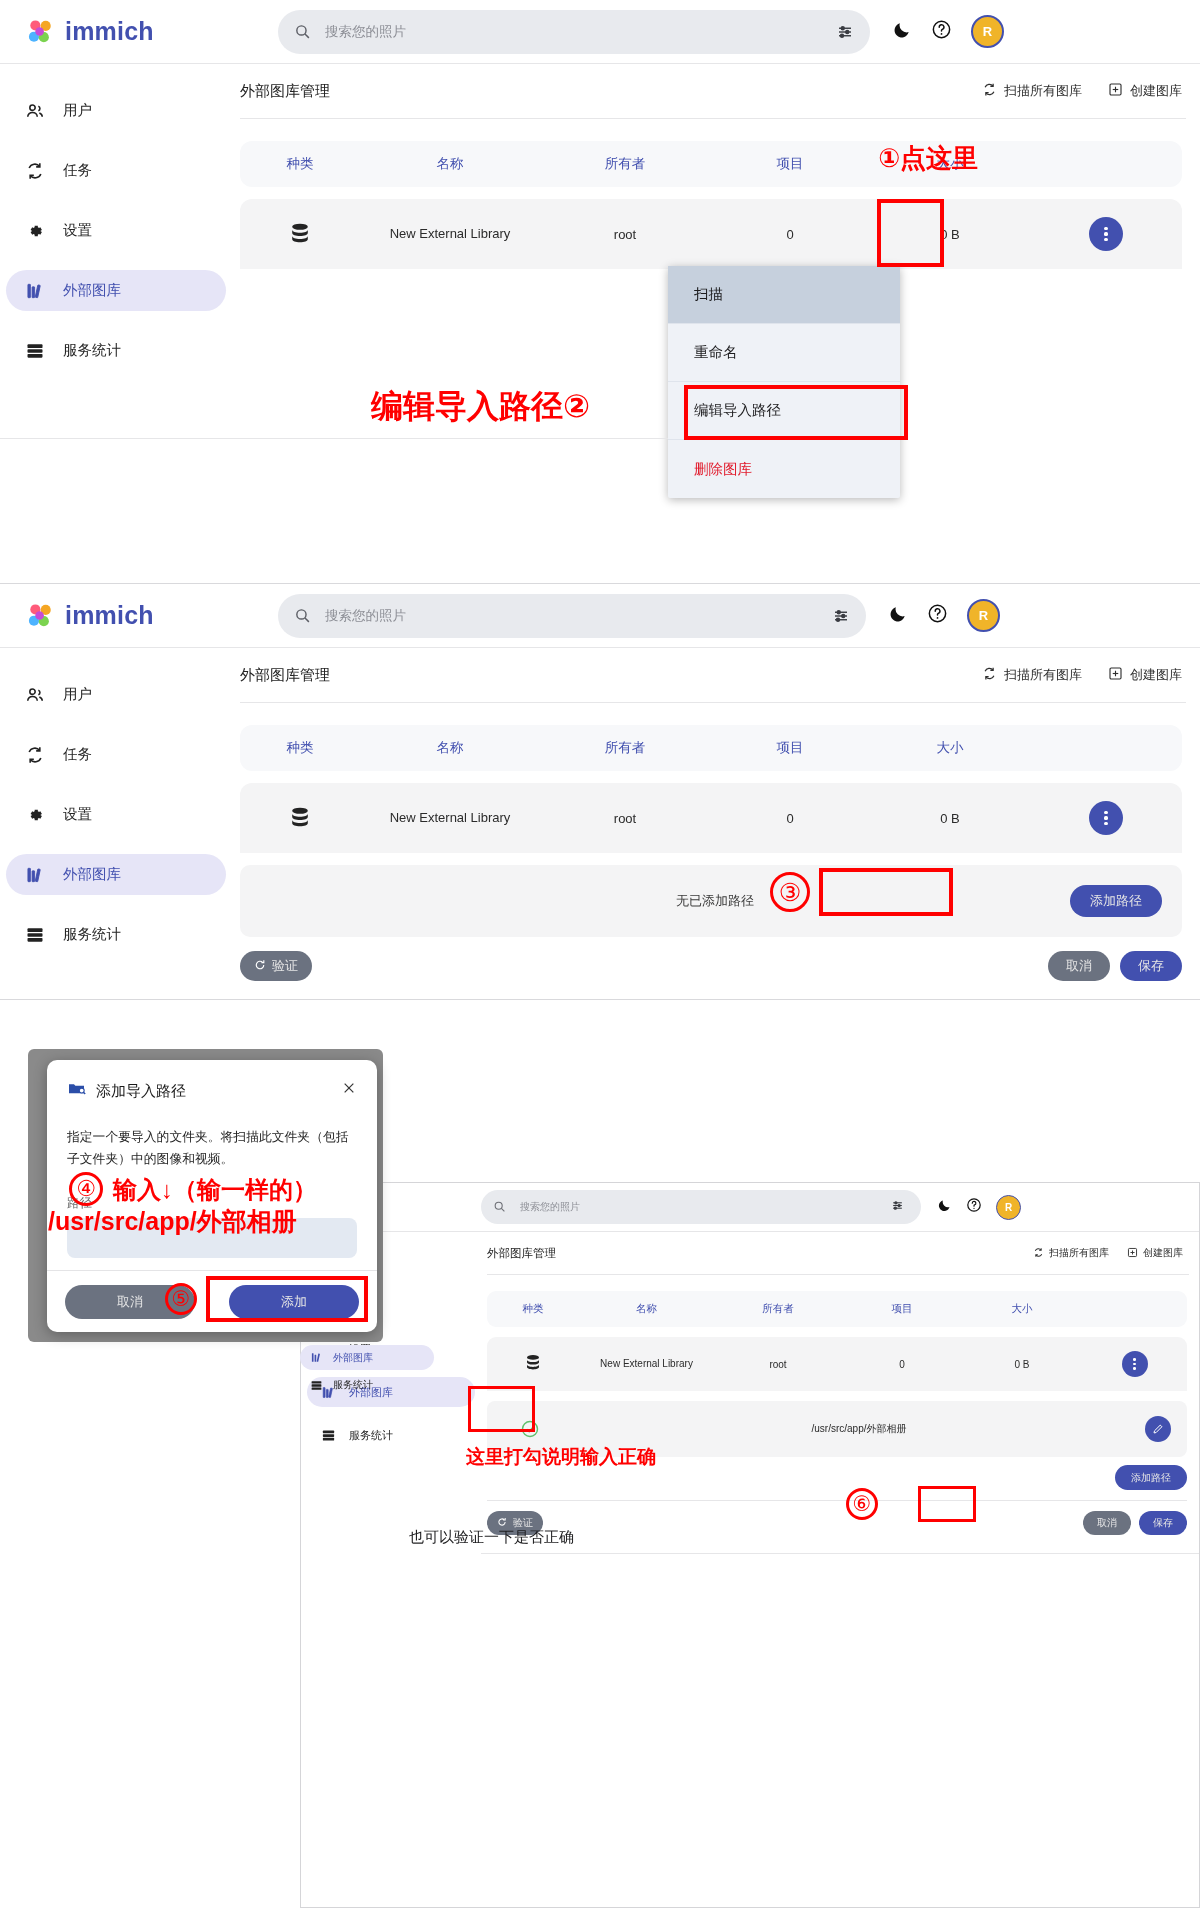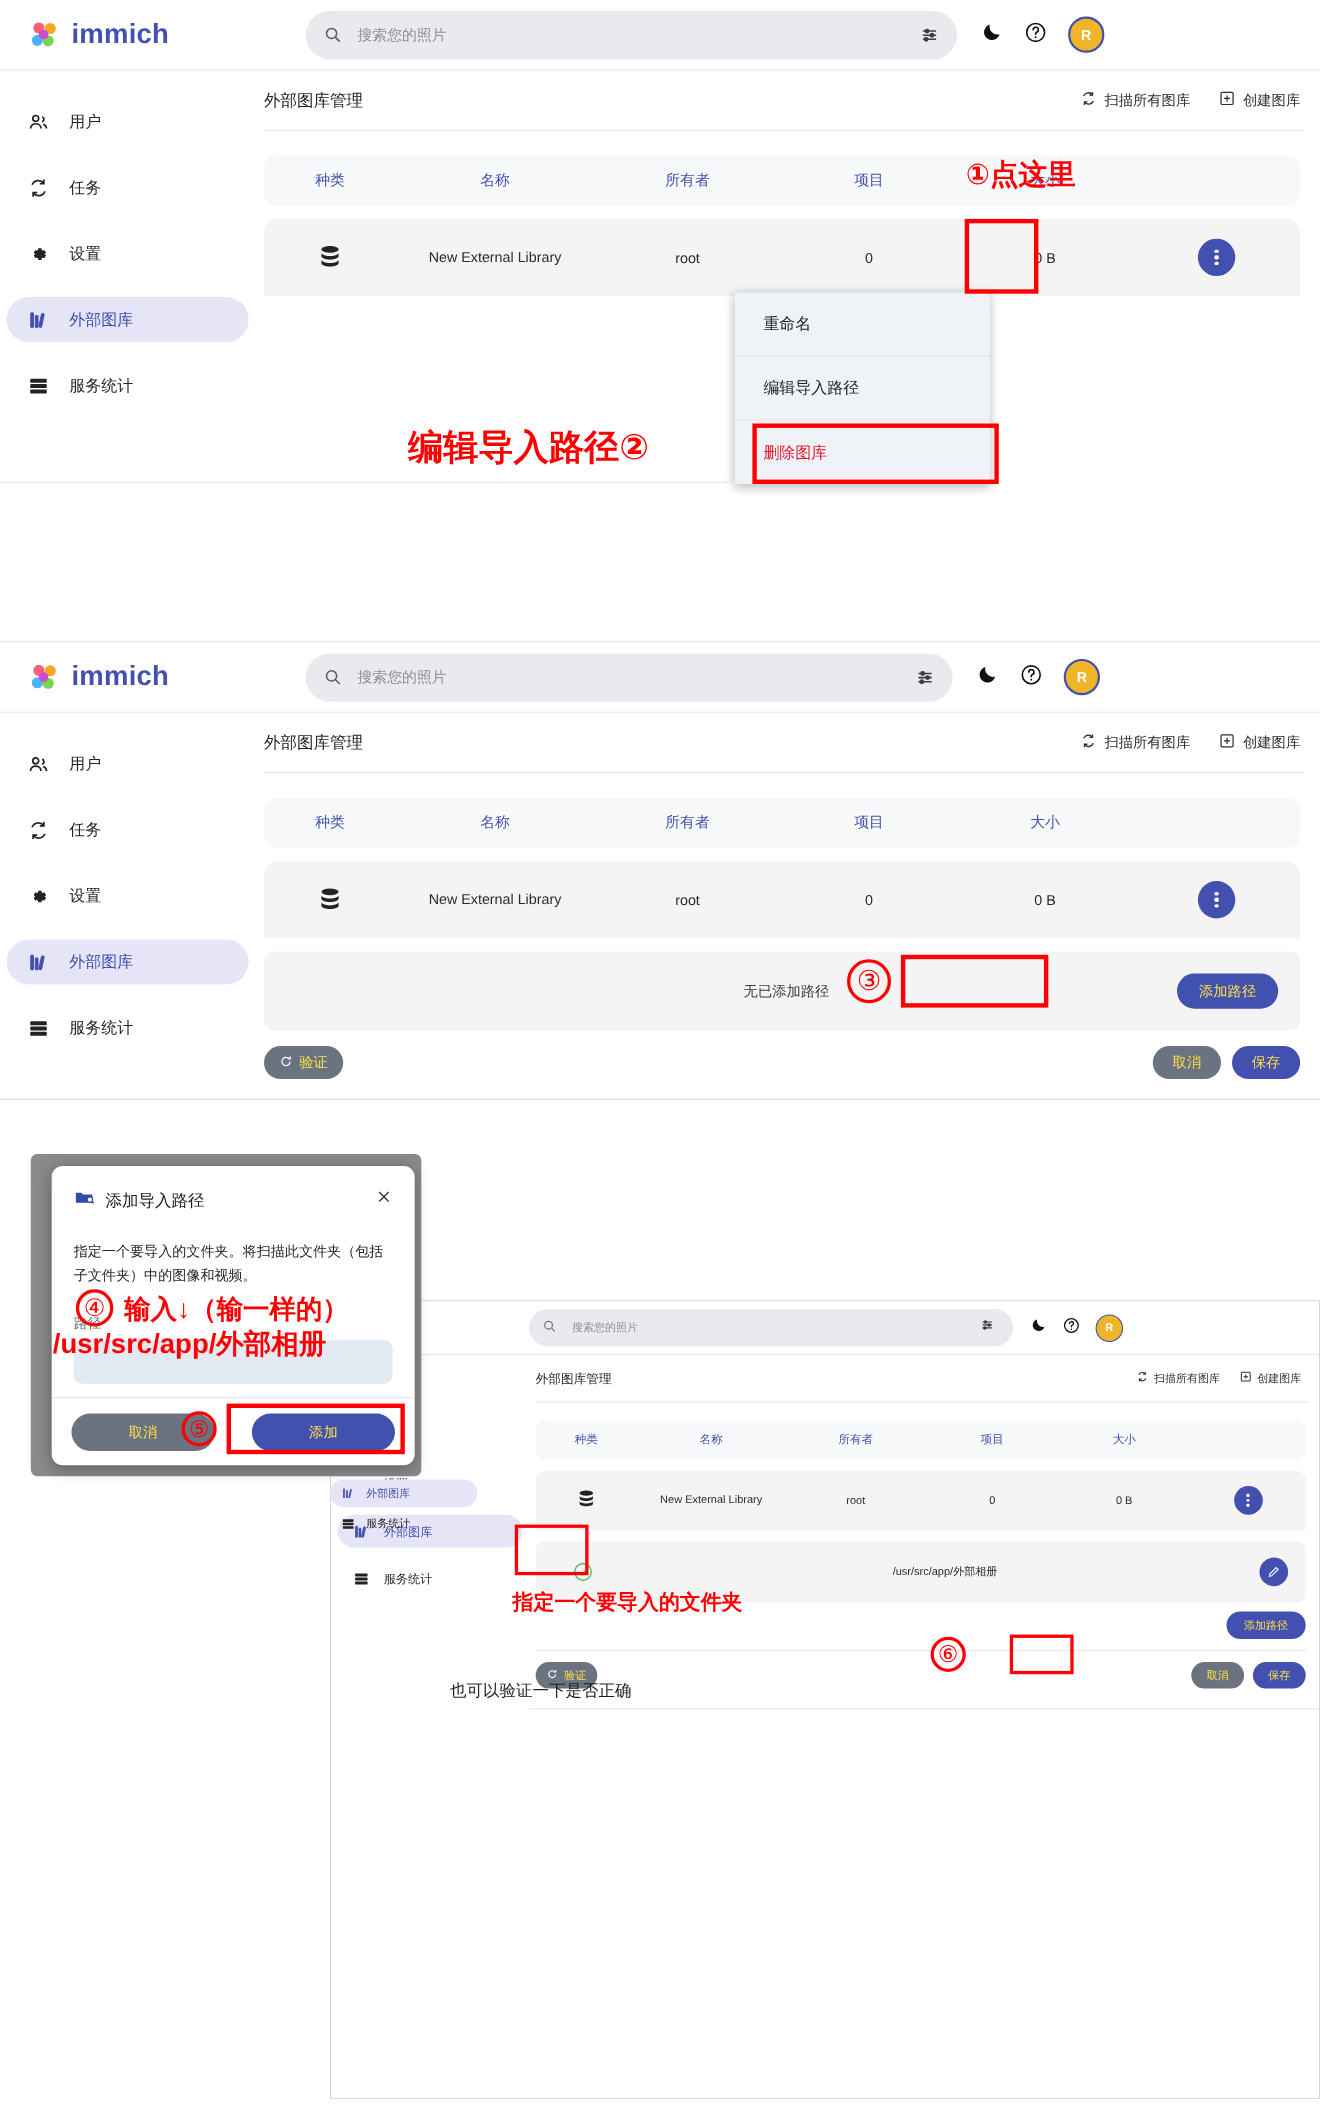--- a/index.html
+++ b/index.html
@@ -65,21 +65,21 @@
     display: flex; flex-direction: column; align-items: center; justify-content: center; gap: 2.5px;
   }
   .kebab i { width: 3.2px; height: 3.2px; border-radius: 50%; background: #fff; display: block; }
   .db-ico { width: 26px; height: 26px; }
 
   .paths-box {
     background: #f4f4f5; border-radius: 10px; display: flex; align-items: center;
   }
   .empty-paths { flex: 1; text-align: center; font-size: 13px; color: #3a3a3a; }
   .btn {
-    border-radius: 20px; font-size: 13px; color: #fde047;
+    border-radius: 20px; font-size: 13px; color: #e5e5e5;
     display: flex; align-items: center; justify-content: center; gap: 6px;
   }
   .btn.primary { background: #4250af; }
   .btn.grey { background: #6b7280; }
 
   
   .menu {
     position: absolute; background: #eff2f7; width: 232px;
     box-shadow: 0 2px 10px rgba(0,0,0,.28); border-radius: 2px;
   }
@@ -289,20 +289,23 @@
           <span class="kebab">
               <i></i>
               <i></i>
               <i></i>
             </span>
         </div>
       </div>
     </div>
 
     <div class="menu" style="left:668px;top:266px;">
+      <div class="menu-item hl">
+          <span>扫描</span>
+        </div>
       <div class="menu-item">
           <span>重命名</span>
         </div>
       <div class="menu-item">
           <span>编辑导入路径</span>
         </div>
       <div class="menu-item danger">
           <span>删除图库</span>
         </div>
     </div>
@@ -693,21 +696,21 @@
             </span>
             <span class="btn grey" style="width:48px;height:24px;font-size:10px;margin-left:auto;">取消</span>
             <span class="btn primary" style="width:48px;height:24px;font-size:10px;margin-left:8px;">保存</span>
           </div>
           <div class="rule" style="margin:18px 0 0 0;width:720px;"></div>
         </div>
       </div>
     </div>
 
     <div class="redbox thin" style="left:468px;top:386px;width:67px;height:46px;"></div>
-    <span class="ann" style="left:466px;top:444px;font-size:19px;white-space:nowrap;">指定一个要导入的文件夹</span>
+    <span class="ann" style="left:466px;top:444px;font-size:19px;white-space:nowrap;">这里打勾说明输入正确</span>
     <span class="circ" style="left:846px;top:488px;width:32px;height:32px;font-size:21px;">⑥</span>
     <div class="redbox thin" style="left:918px;top:486px;width:58px;height:36px;"></div>
     <span style="position:absolute;left:409px;top:528px;font-size:15px;color:#1d1d1f;white-space:nowrap;">也可以验证一下是否正确</span>
 
     <div class="dlg-shadow" style="left:28px;top:49px;width:355px;height:293px;"></div>
     <div class="dlg" style="left:47px;top:60px;width:330px;height:272px;">
       <div style="padding:20px 20px 0 20px;">
         <div style="display:flex;align-items:flex-start;">
           <span class="dlg-title">
             <span>

